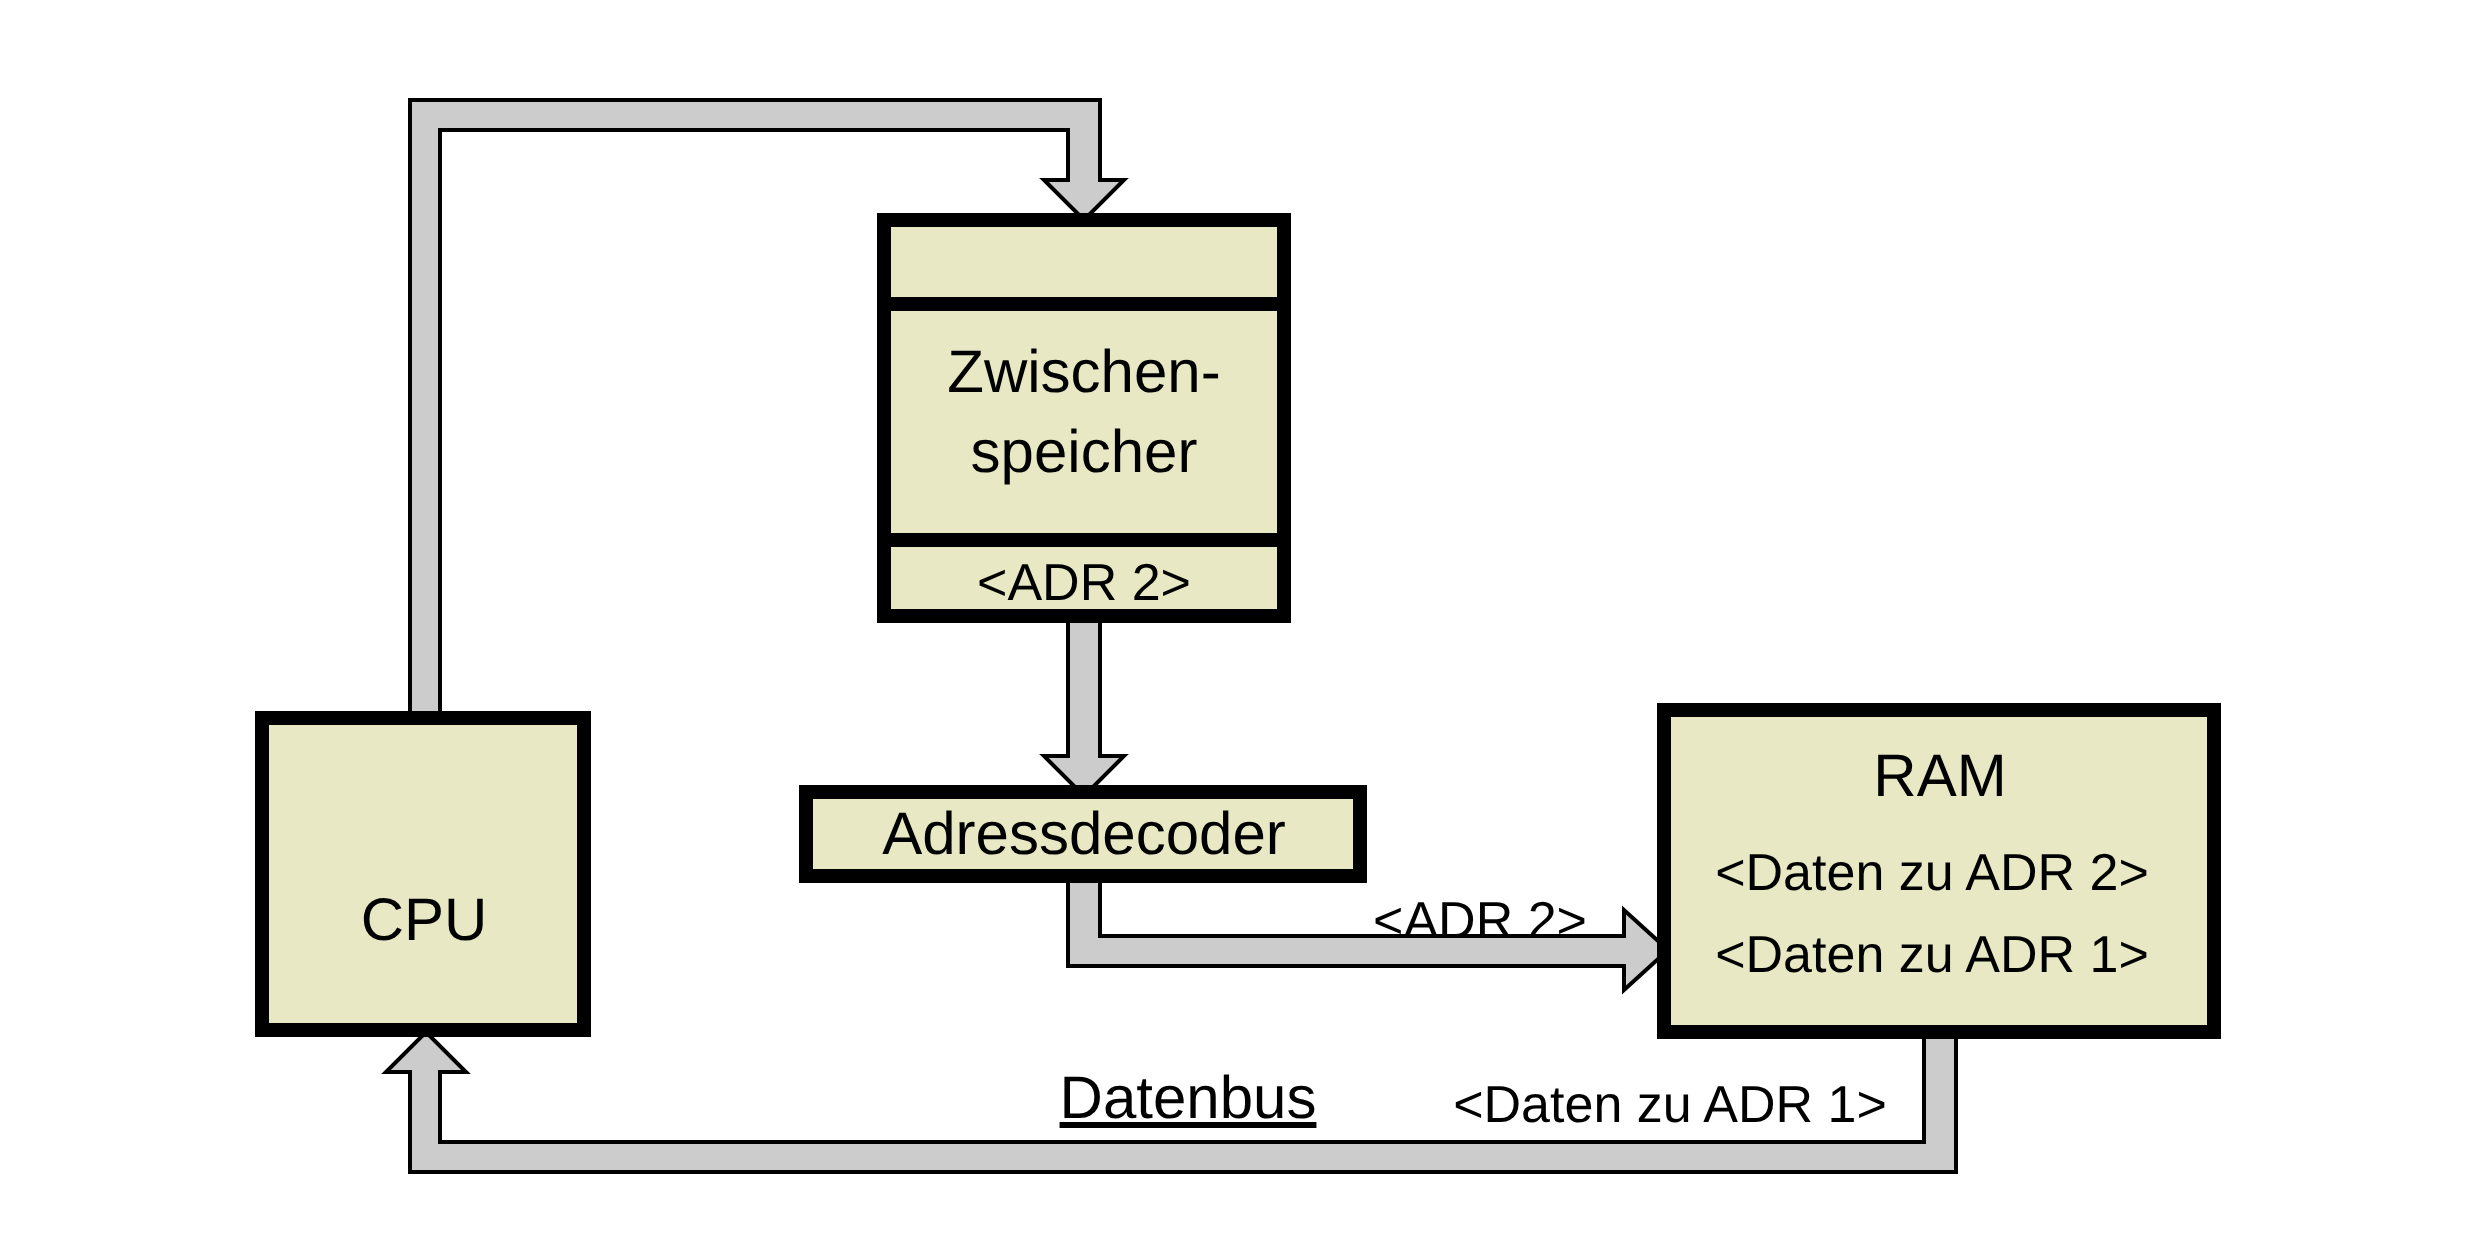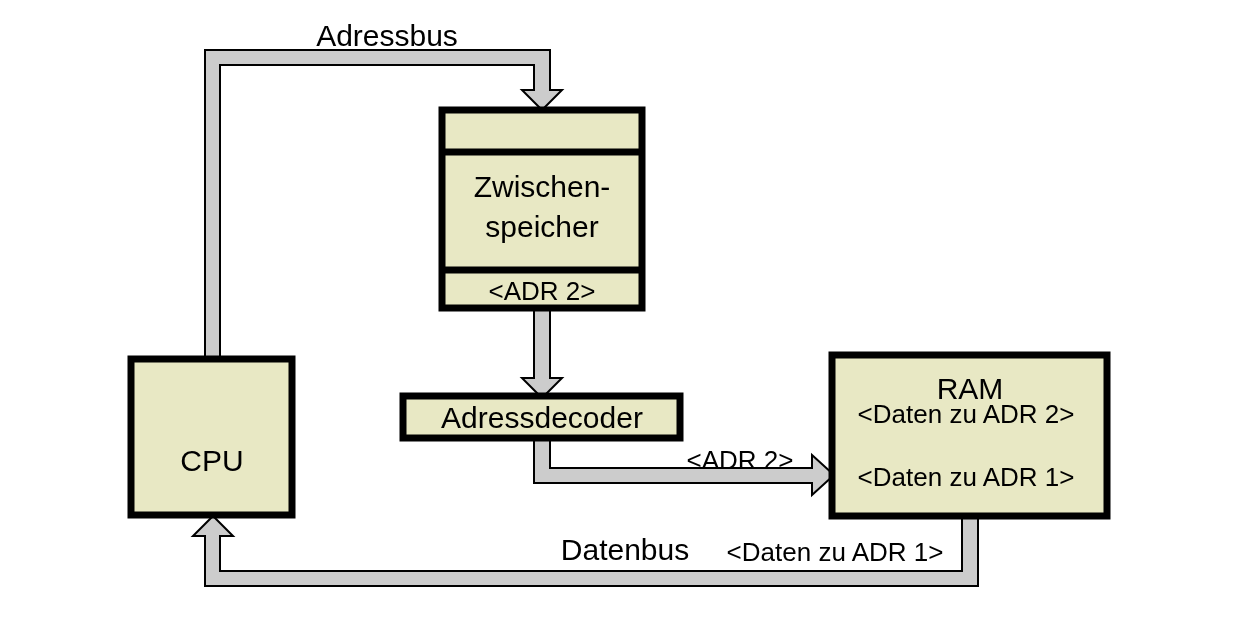--- a/index.html
+++ b/index.html
@@ -123,36 +123,35 @@
     <g>
       <rect x="403" y="396" width="277" height="42" fill="#e8e8c4" stroke="#000000" stroke-width="7"></rect>
     </g>
 
     <g>
       <rect x="832" y="355" width="275" height="161" fill="#e8e8c4" stroke="#000000" stroke-width="7"></rect>
     </g>
 
   </svg>
 
-  <div class="lbl bus-label lbl-center" style="left:387px; top:21px;">Adressbus</div>
 
   <div class="lbl box-sub lbl-center" style="left:542px; top:122px;"></div>
 
   <div class="lbl box-title lbl-center" style="left:542px; top:212px;">speicher</div>
   <div class="lbl box-title lbl-center" style="left:542px; top:172px;">Zwischen-</div>
 
   <div class="lbl box-sub lbl-center" style="left:542px; top:278px;">&lt;ADR 2&gt;</div>
 
   <div class="lbl box-title lbl-center" style="left:212px; top:446px;">CPU</div>
 
   <div class="lbl box-title lbl-center" style="left:542px; top:403px;text-align:center;">Adressdecoder</div>
 
   <div class="lbl box-title lbl-center" style="left:970px; top:374px;">RAM</div>
-  <div class="lbl box-sub lbl-center" style="left:966px; top:401px;">&lt;Daten zu ADR 2&gt;</div>
+  <div class="lbl box-sub lbl-center" style="left:966px; top:423px;">&lt;Daten zu ADR 2&gt;</div>
   <div class="lbl box-sub lbl-center" style="left:966px; top:464px;">&lt;Daten zu ADR 1&gt;</div>
 
   <div class="lbl tag-label lbl-center" style="left:740px; top:447px;">&lt;ADR 2&gt;</div>
 
-  <div class="lbl bus-label lbl-center" style="left:625px; top:535px;">Datenbus</div>
+  <div class="lbl bus-label lbl-center" style="left:594px; top:535px;text-decoration:underline;">Datenbus</div>
 
   <div class="lbl tag-label lbl-center" style="left:835px; top:539px;">&lt;Daten zu ADR 1&gt;</div>
 
 </div>
 
 </body></html>

